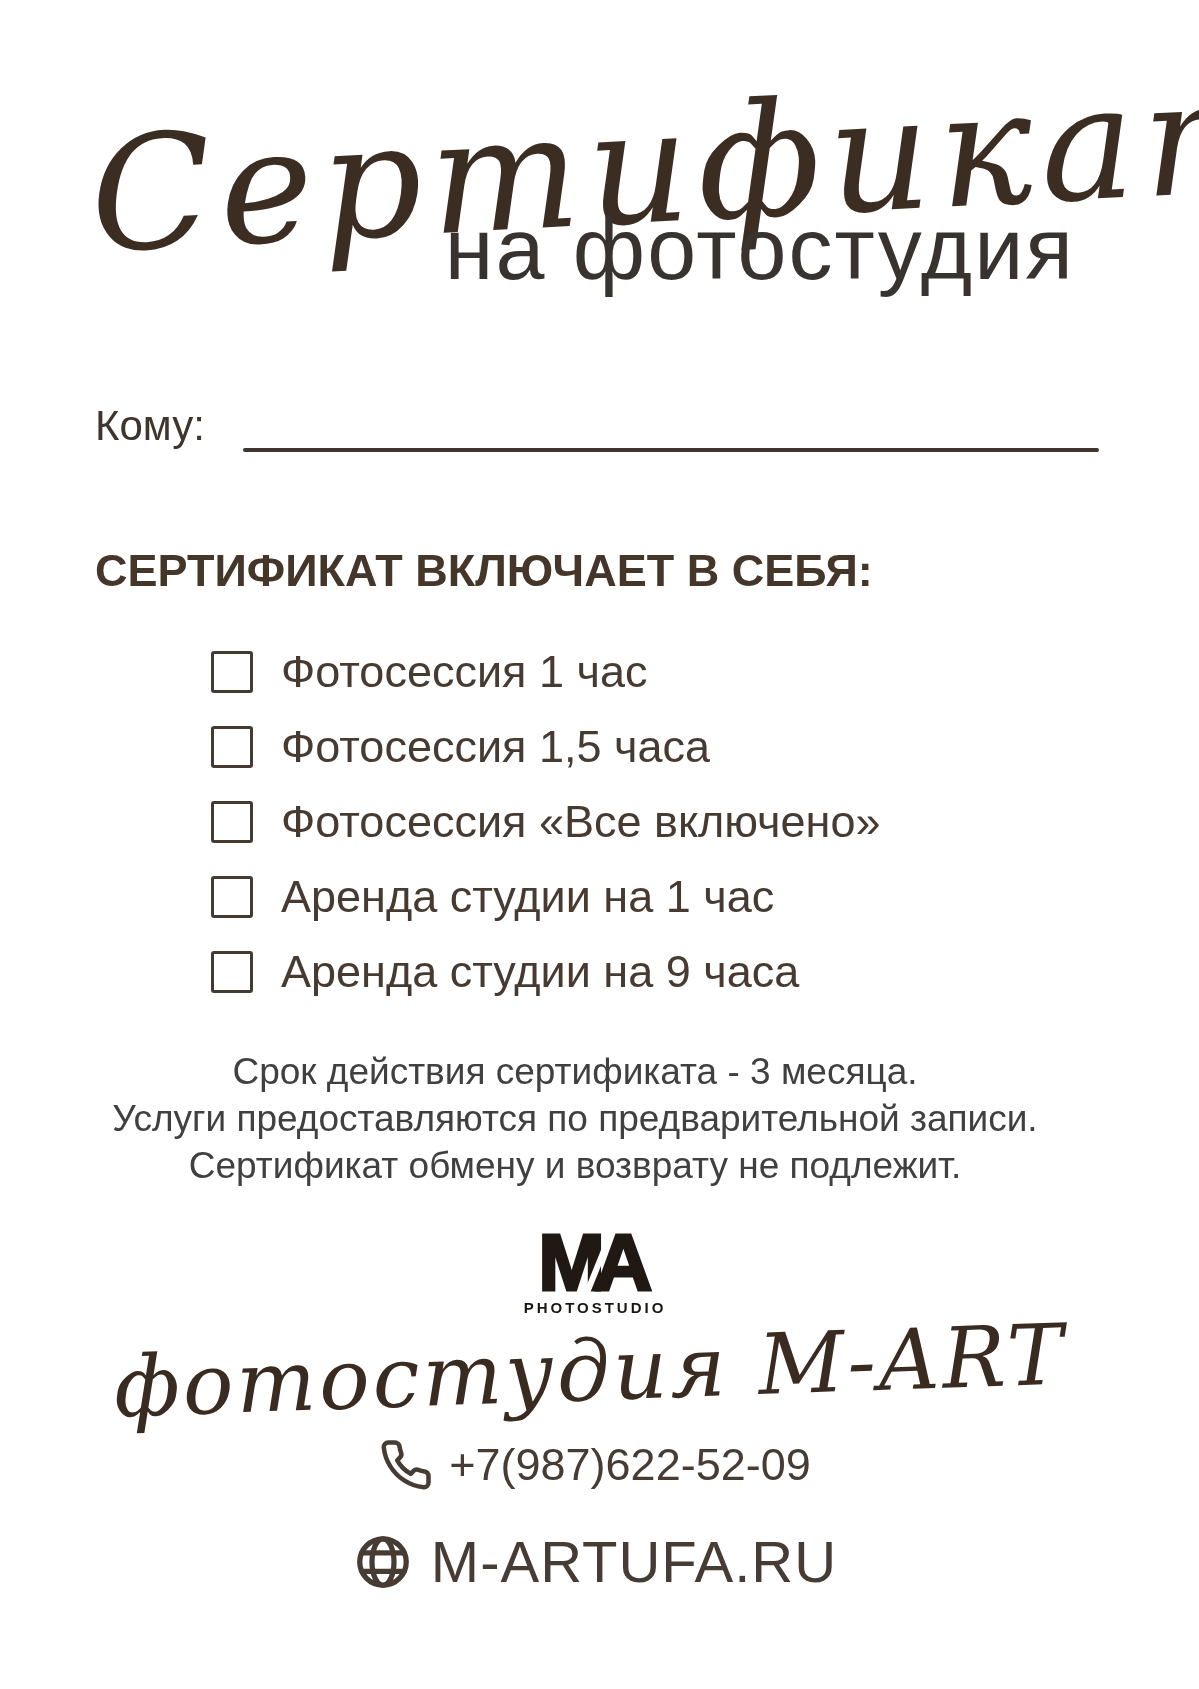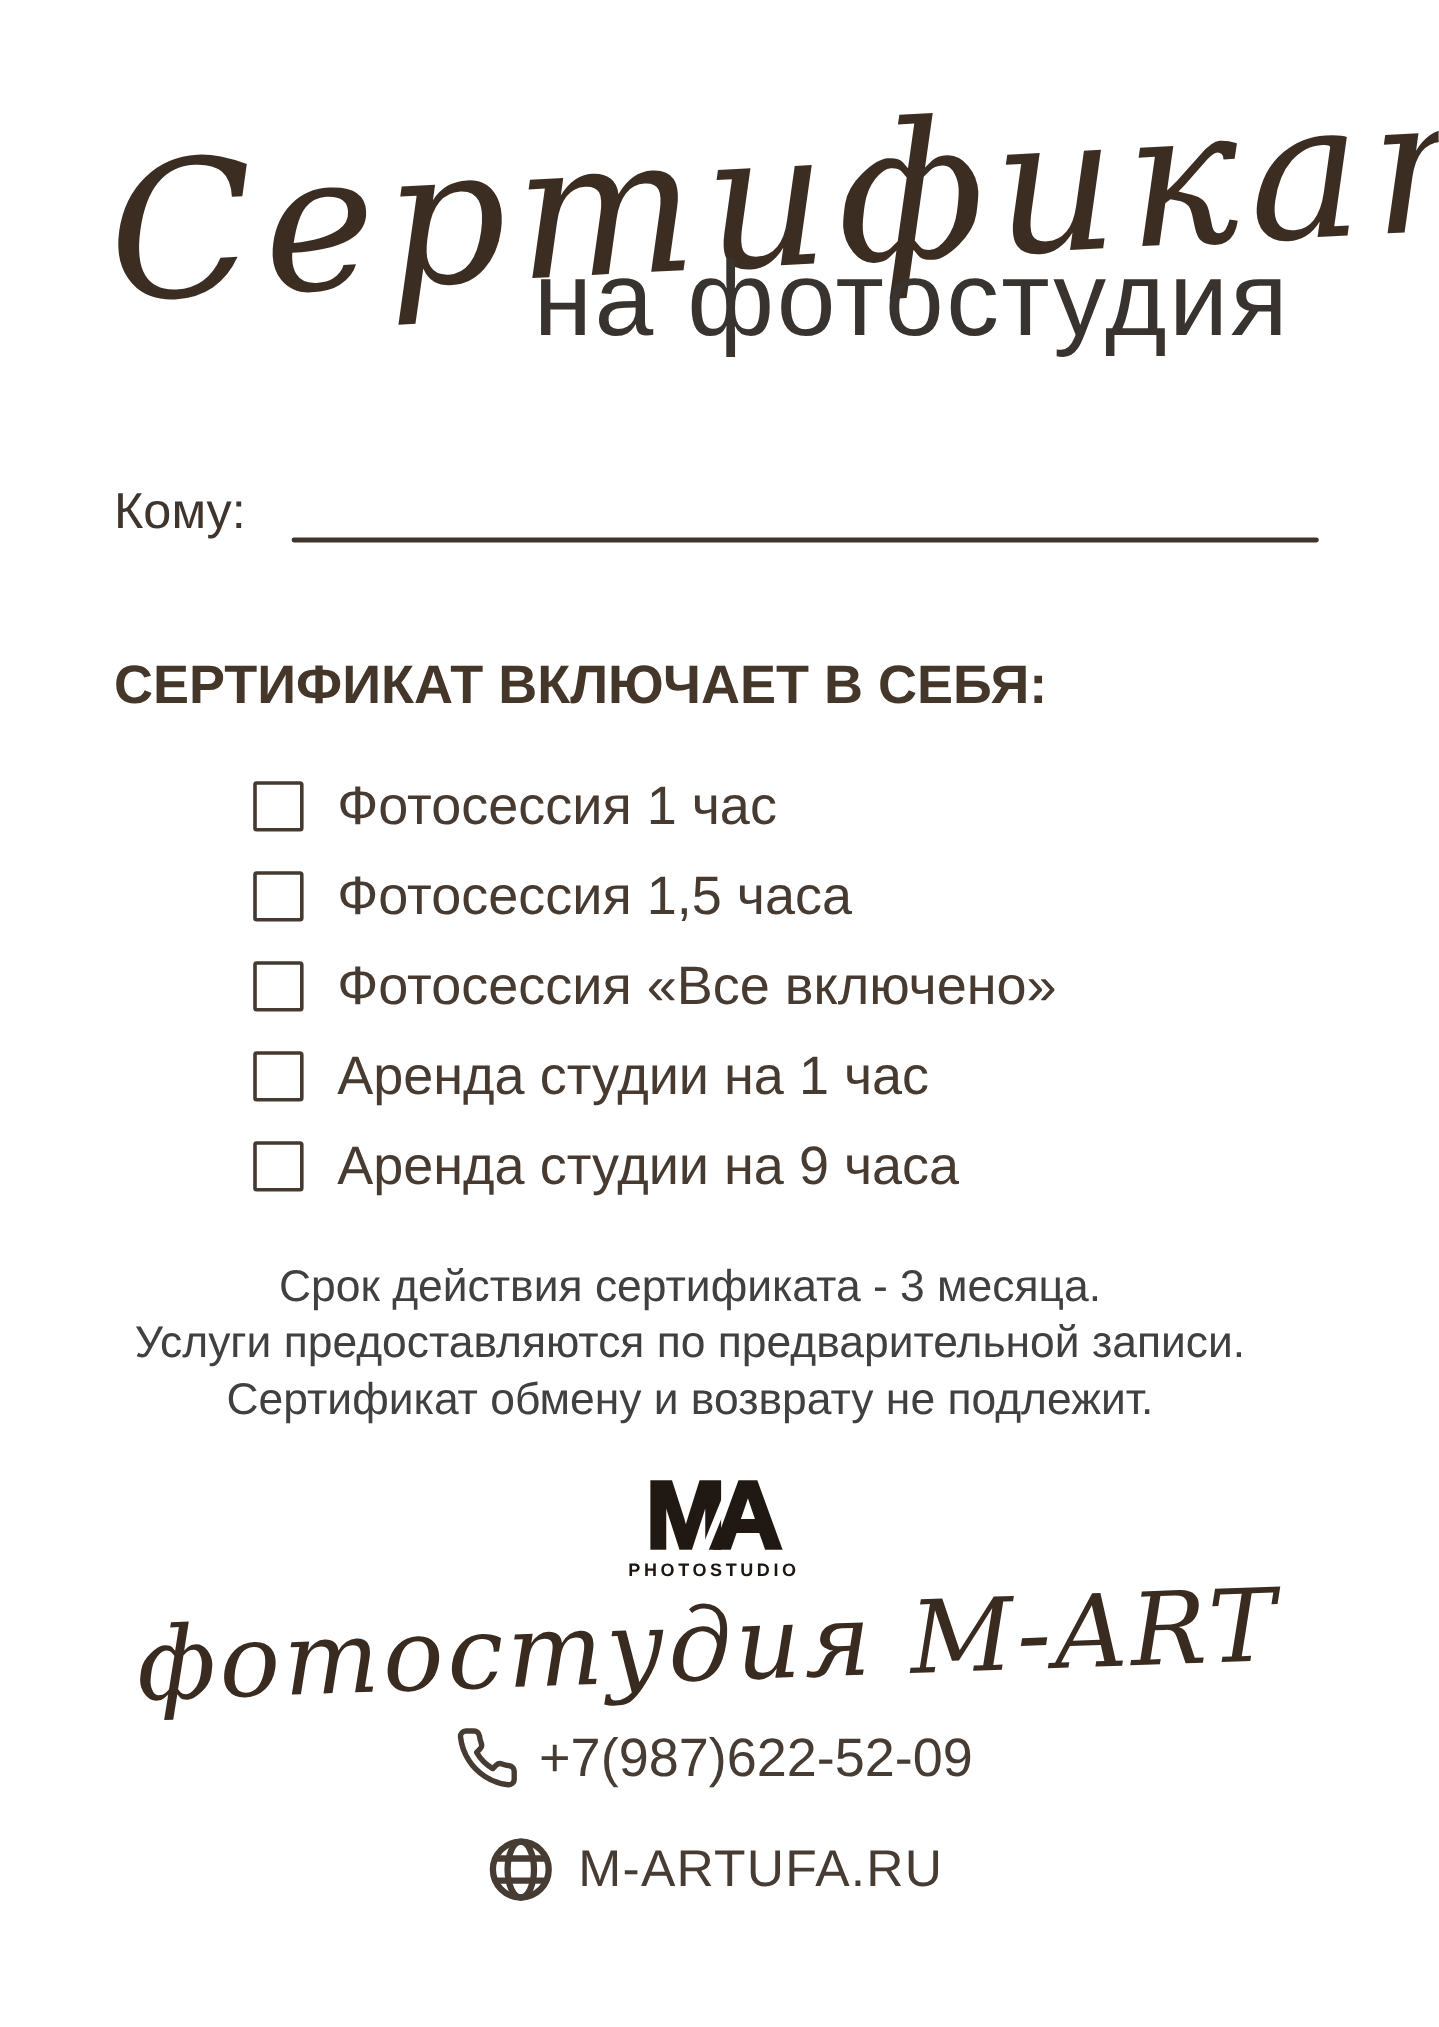--- a/index.html
+++ b/index.html
@@ -70,21 +70,21 @@
   
   .phone-row, .site-row {
     position:absolute; left:0; width:1190px;
     display:flex; justify-content:center; align-items:center;
   }
   .phone-row { top:1438px; gap:16px; }
   .site-row  { top:1528px; gap:18px; }
   .icon { display:inline-flex; }
   .icon svg { display:block; }
   .contact-text { font-size:45px; color:#473c33; white-space:nowrap; }
-  .contact-text.site { font-size:43px; letter-spacing:1px; }
+  .contact-text.site { font-size:58px; letter-spacing:1px; }
 </style>
 </head>
 <body>
 
 <div class="page">
 
   <div class="script-title">Сертификат</div>
 
   <div class="subtitle">на фотостудия</div>
 

